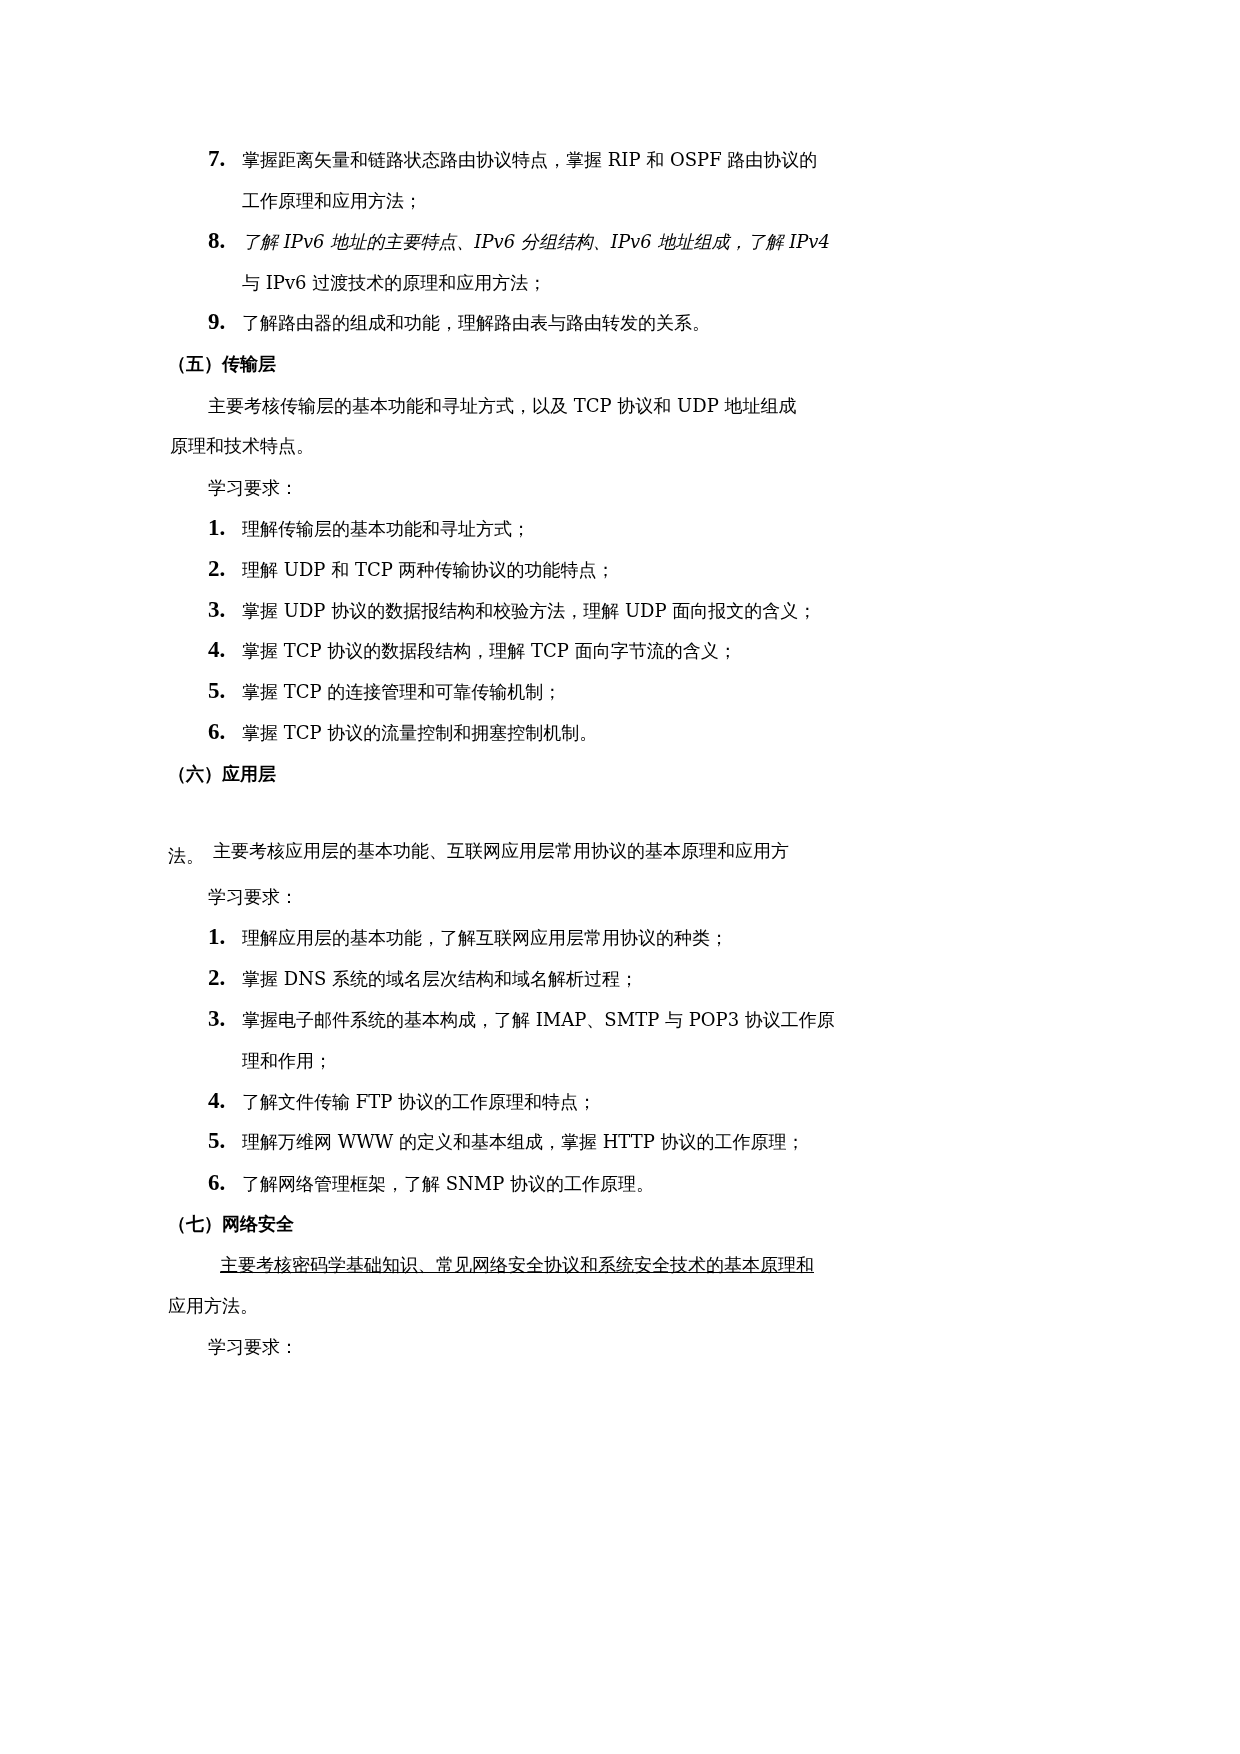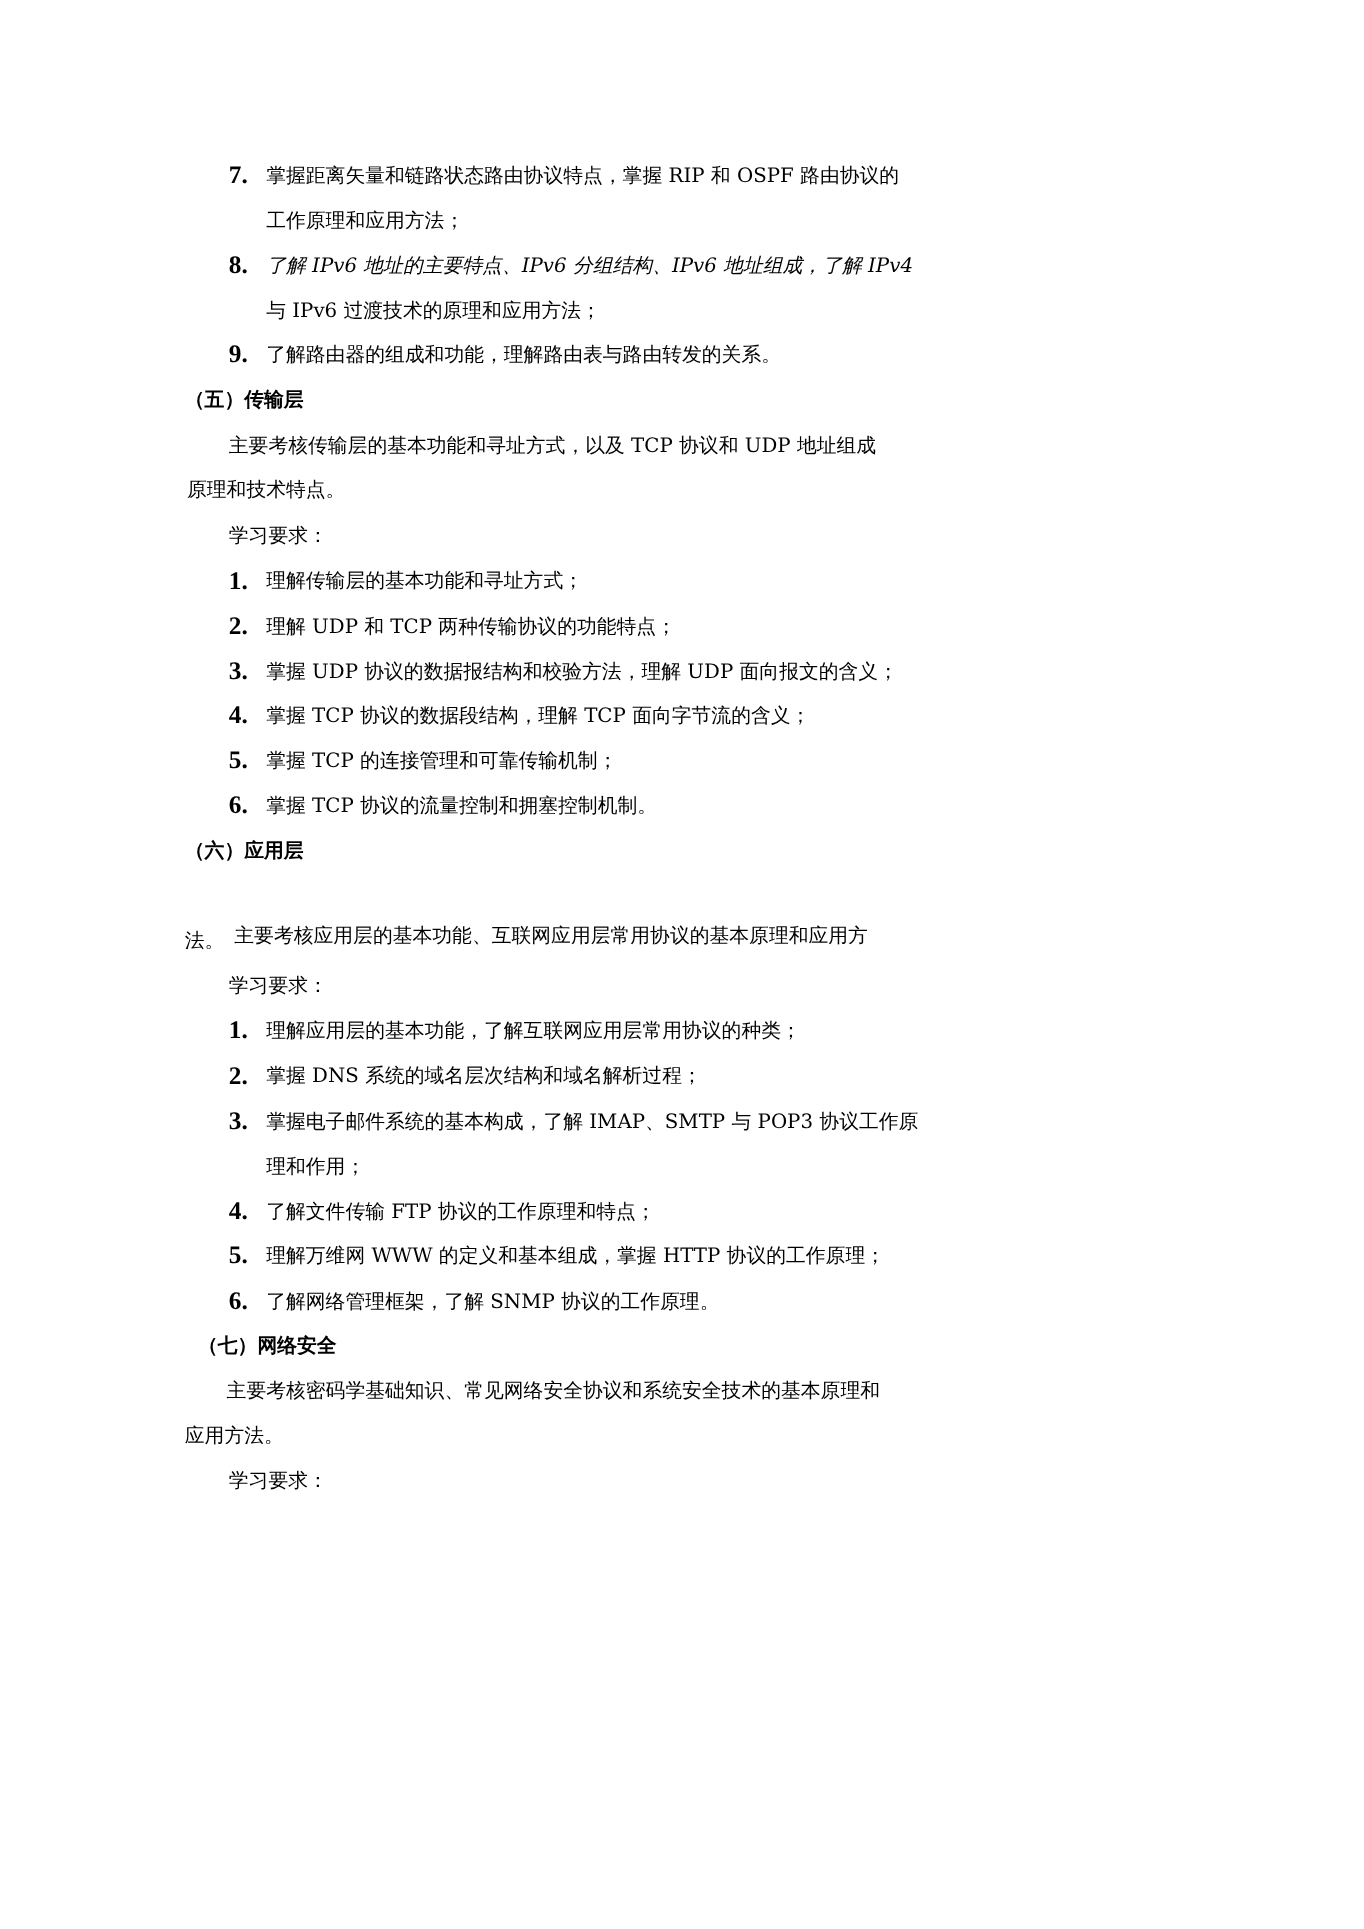--- a/index.html
+++ b/index.html
@@ -66,19 +66,19 @@
   <span class="line" style="left:242px;top:1046px;">理和作用；</span>
   <span class="num" style="left:208px;top:1088px;">4.</span>
   <span class="line" style="left:242px;top:1087px;">了解文件传输 FTP 协议的工作原理和特点；</span>
   <span class="num" style="left:208px;top:1128px;">5.</span>
   <span class="line" style="left:242px;top:1127px;">理解万维网 WWW 的定义和基本组成，掌握 HTTP 协议的工作原理；</span>
   <span class="num" style="left:208px;top:1170px;">6.</span>
   <span class="line" style="left:242px;top:1169px;">了解网络管理框架，了解 SNMP 协议的工作原理。</span>
 </div>
 
 <div>
-  <div class="line heading" style="left:180px;top:1209px;">
+  <div class="line heading" style="left:168px;top:1209px;">
     <span>（七）</span><span>网络安全</span>
   </div>
-  <div class="line" style="left:206px;top:1250px;">主要考核密码学基础知识、常见网络安全协议和系统安全技术的基本原理和</div>
+  <div class="line" style="left:220px;top:1250px;text-decoration:underline;">主要考核密码学基础知识、常见网络安全协议和系统安全技术的基本原理和</div>
   <div class="line" style="left:168px;top:1291px;">应用方法。</div>
   <div class="line" style="left:208px;top:1332px;">学习要求：</div>
 </div>
 
 </body></html>

